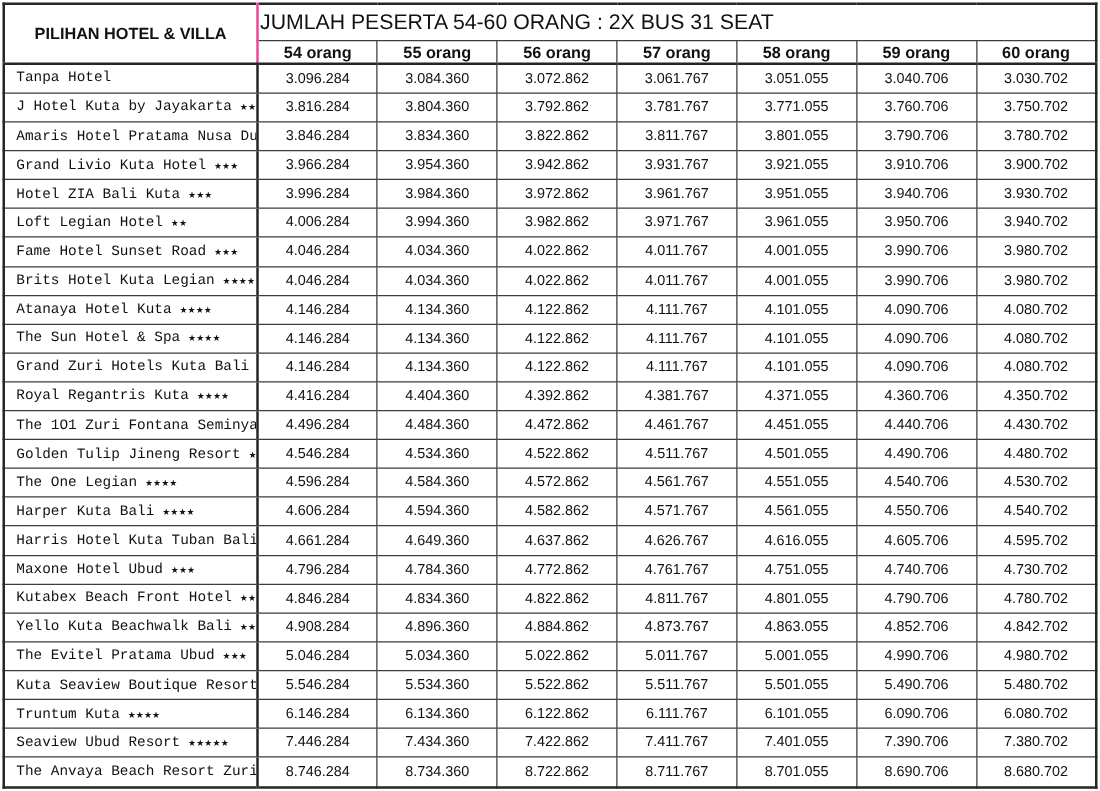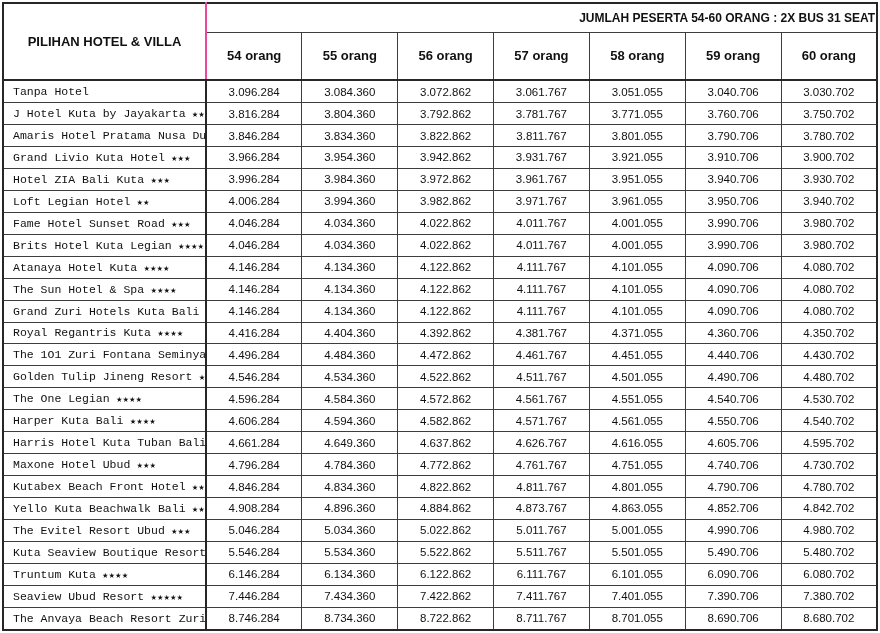--- a/index.html
+++ b/index.html
@@ -33,30 +33,30 @@
     vertical-align: middle;
   }
   th.corner-header {
     font-weight: bold;
     font-size: 13px;
     text-align: center;
     border-right: 2px solid #ec4899;
     border-bottom: 2px solid #262626;
   }
   th.group-header {
-    font-weight: bold;
-    font-size: 12px;
-    text-align: right;
+    font-weight: normal;
+    font-size: 17px;
+    text-align: left;
     height: 29px;
   }
   th.col-h {
     font-weight: bold;
     font-size: 13px;
     text-align: center;
-    height: 48px;
+    height: 18px;
     border-bottom: 2px solid #262626;
   }
   tbody td {
     font-size: 11.5px;
   }
   td.hotel {
     text-align: left;
     padding-left: 9px;
     border-right: 2px solid #262626;
     font-family: Liberation Mono, monospace;
@@ -294,21 +294,21 @@
           <td class="hotel"><span>Yello Kuta Beachwalk Bali</span><span class="stars"> ★★★</span></td>
           <td class="price">4.908.284</td>
           <td class="price">4.896.360</td>
           <td class="price">4.884.862</td>
           <td class="price">4.873.767</td>
           <td class="price">4.863.055</td>
           <td class="price">4.852.706</td>
           <td class="price">4.842.702</td>
         </tr>
         <tr>
-          <td class="hotel"><span>The Evitel Resort Ubud</span><span class="stars"> ★★★</span></td>
+          <td class="hotel"><span>The Evitel Pratama Ubud</span><span class="stars"> ★★★</span></td>
           <td class="price">5.046.284</td>
           <td class="price">5.034.360</td>
           <td class="price">5.022.862</td>
           <td class="price">5.011.767</td>
           <td class="price">5.001.055</td>
           <td class="price">4.990.706</td>
           <td class="price">4.980.702</td>
         </tr>
         <tr>
           <td class="hotel"><span>Kuta Seaview Boutique Resort</span><span class="stars"> ★★★★</span></td>

